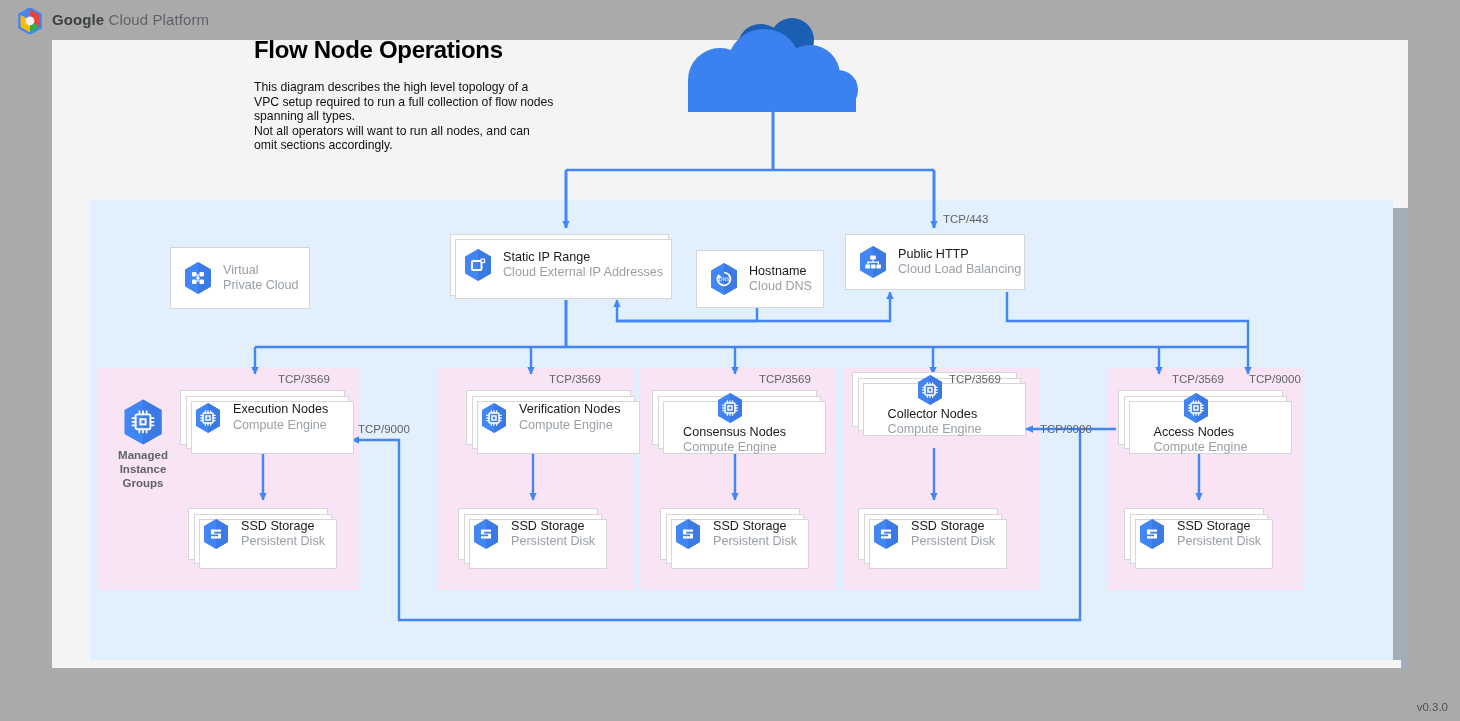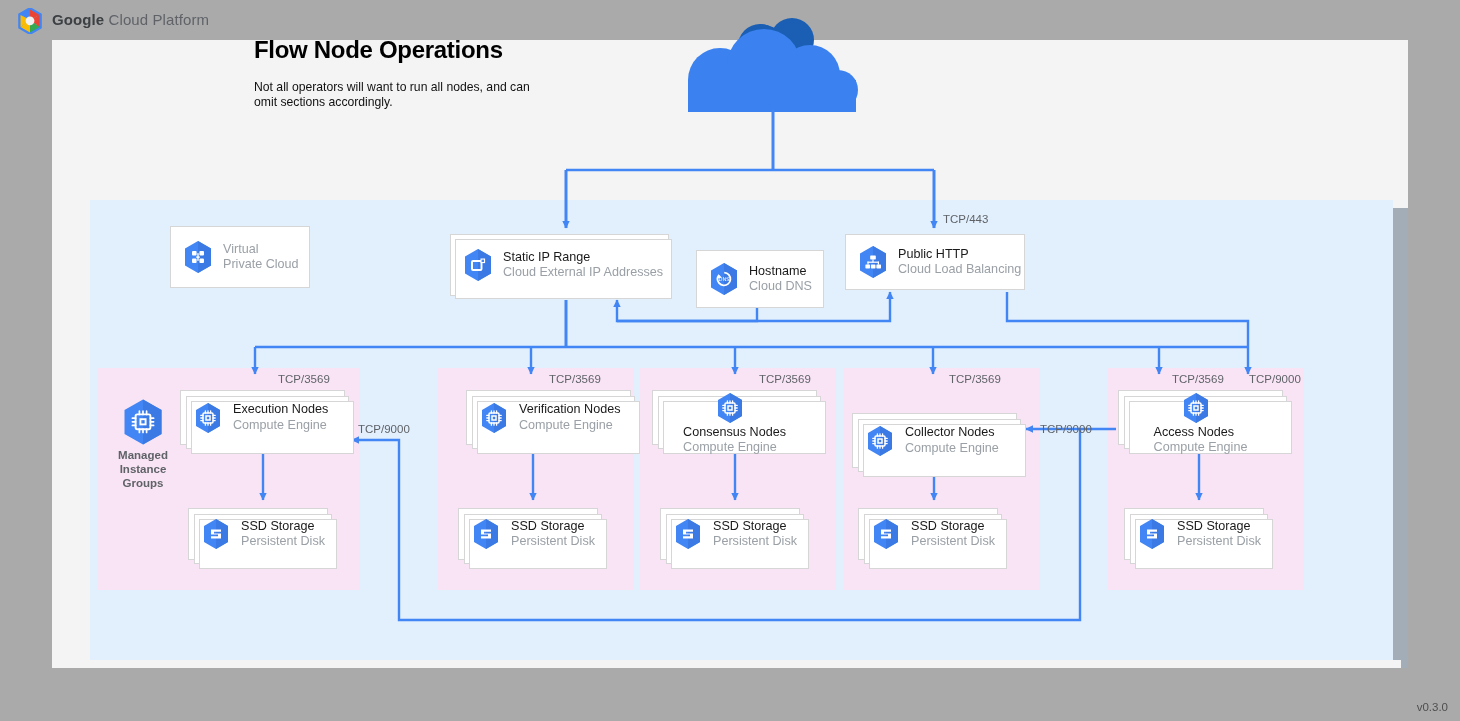--- a/index.html
+++ b/index.html
@@ -92,20 +92,21 @@
 </div>
 
 <div id="canvas"></div>
 
 <div id="vpc-shadow-r"></div>
 <div id="vpc-region"></div>
 <div id="vpc-shadow-b"></div>
 
 <div id="diagram-title">Flow Node Operations</div>
 <div id="diagram-desc">
+    <div>This diagram describes the high level topology of a VPC setup required to run a full collection of flow nodes spanning all types.</div>
     <div>Not all operators will want to run all nodes, and can omit sections accordingly.</div>
   </div>
 
 <svg id="cloud" viewBox="0 0 186 94">
   <path d="M58 30 a24 24 0 0 1 46 -9 a20 20 0 0 1 30 9 Z" fill="#1a5fb4"></path>
   <circle cx="80" cy="28" r="22" fill="#1a5fb4"></circle>
   <circle cx="112" cy="22" r="22" fill="#1a5fb4"></circle>
   <circle cx="40" cy="62" r="32" fill="#3b82f0"></circle>
   <circle cx="84" cy="48" r="37" fill="#3b82f0"></circle>
   <circle cx="130" cy="57" r="30" fill="#3b82f0"></circle>
@@ -154,21 +155,21 @@
     <path d="M735,448 L735,500" stroke-width="2.4"></path>
     <path d="M934,448 L934,500" stroke-width="2.4"></path>
     <path d="M1199,448 L1199,500" stroke-width="2.4"></path>
 
     <path d="M1116,429 L1026,429" stroke-width="2.4"></path>
 
     <path d="M1080,429 L1080,620 L399,620 L399,440 L352,440" stroke-width="2.4"></path>
   </g>
 </svg>
 
-<div class="card" style="left:170px; top:226px; width:140px; height:62px;">
+<div class="card" style="left:170px; top:247px; width:140px; height:62px;">
   <svg class="ico" viewBox="0 0 30 34">
     <path d="M15 1 L28 8.5 L28 25.5 L15 33 L2 25.5 L2 8.5 Z" fill="#4285f4"></path>
     <path d="M15 1 L28 8.5 L28 25.5 L15 33 Z" fill="#3b7ae4"></path>
     <g fill="#fff">
       <rect x="9" y="11" width="4.6" height="4.6" rx="1"></rect>
         <rect x="16.4" y="11" width="4.6" height="4.6" rx="1"></rect>
       <rect x="9" y="18.4" width="4.6" height="4.6" rx="1"></rect>
         <rect x="16.4" y="18.4" width="4.6" height="4.6" rx="1"></rect>
       <rect x="13.2" y="16.4" width="3.6" height="1.4"></rect>
         <rect x="14.3" y="13.2" width="1.4" height="7.6"></rect>
@@ -342,21 +343,21 @@
     <path d="M15 2 L27 9 L27 25 L15 32 L3 25 L3 9 Z" fill="#4285f4"></path>
       <path d="M15 2 L27 9 L27 25 L15 32 Z" fill="#3b7ae4"></path>
     <path d="M10 12.4 h10 v2.4 h-7 v1.6 h7 v5.2 h-10 v-2.4 h7 v-1.6 h-7 Z" fill="#fff"></path>
   </svg>
   <div class="txt">
     <div class="t1">SSD Storage</div>
     <div class="t2">Persistent Disk</div>
   </div>
 </div>
 
-<div class="card stack" style="left:852px; top:413px; width:165px; height:55px;">
+<div class="card stack" style="left:852px; top:372px; width:165px; height:55px;flex-direction:column;">
   <svg class="ico" viewBox="0 0 30 34">
     <path d="M15 2 L27 9 L27 25 L15 32 L3 25 L3 9 Z" fill="#4285f4"></path>
       <path d="M15 2 L27 9 L27 25 L15 32 Z" fill="#3b7ae4"></path>
     <g fill="none" stroke="#fff" stroke-width="1.5">
         <rect x="10" y="12" width="10" height="10" rx="1.2"></rect>
         <rect x="13" y="15" width="4" height="4"></rect>
       </g>
     <g stroke="#fff" stroke-width="1.3" stroke-linecap="round">
         <path d="M12.4 9.8 v2.2 M15 9.8 v2.2 M17.6 9.8 v2.2"></path>
         <path d="M12.4 22 v2.2 M15 22 v2.2 M17.6 22 v2.2"></path>

